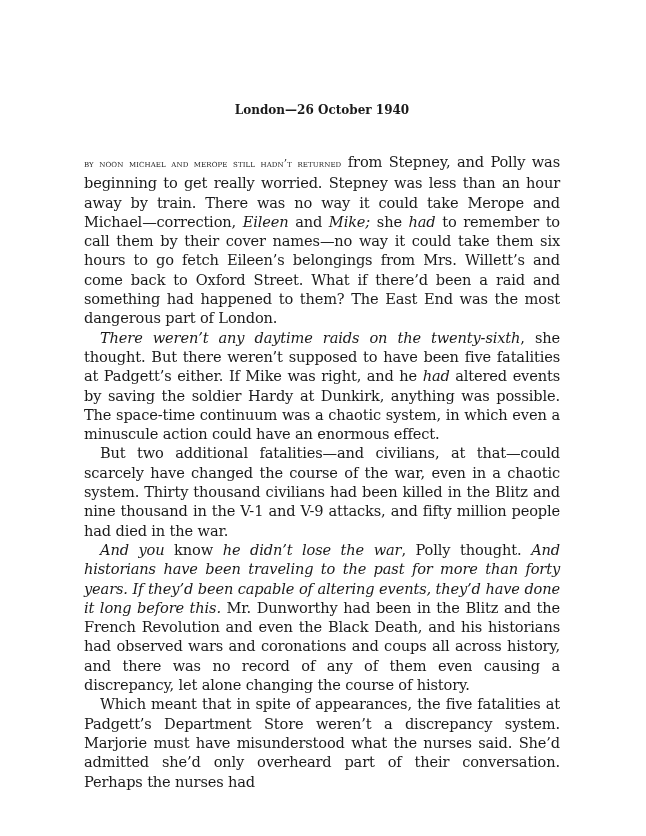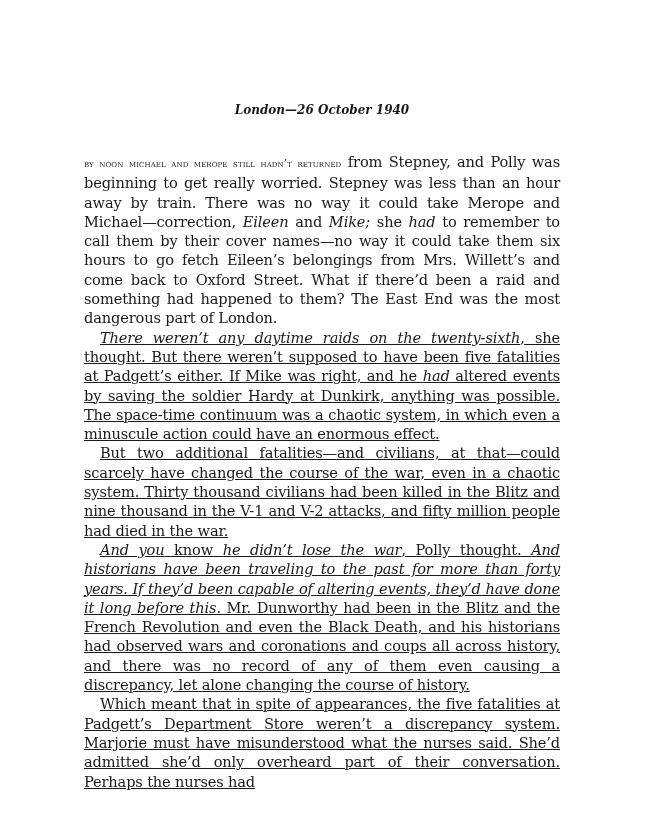--- a/index.html
+++ b/index.html
@@ -16,40 +16,38 @@
       color: #1a1a1a;
     }
     .page {
       position: absolute;
       left: 72px;
       top: 100px;
       width: 500px;
     }
     .chapter-heading {
       text-align: center;
-      font-style: italic;
       font-weight: bold;
       font-size: 12px;
       margin: 0 0 32px 0;
       line-height: 20px;
       letter-spacing: 0;
     }
     .body-text {
       font-size: 14.6px;
       line-height: 19.3px;
       text-align: justify;
       margin: 12px;
       letter-spacing: -0.15px;
     }
     .body-text p {
       margin: 0;
     }
     .body-text p.indent {
       text-indent: 16px;
-      text-decoration: underline;
     }
     .smallcaps {
       font-variant: small-caps;
       text-transform: lowercase;
       font-size: 10.5px;
       letter-spacing: 0.1px;
     }
     .smallcaps::first-letter {
       text-transform: none;
     }
@@ -57,17 +55,17 @@
   </style>
 </head>
 <body>
 
 <div class="page">
   <h2 class="chapter-heading">London—26 October 1940</h2>
 
   <div class="body-text" id="body-text">
     <p><span class="smallcaps">BY NOON MICHAEL AND MEROPE STILL HADN’T RETURNED</span><span> from Stepney, and Polly was beginning to get really worried. Stepney was less than an hour away by train. There was no way it could take Merope and Michael—correction, </span><em>Eileen</em><span> and </span><em>Mike;</em><span> she </span><em>had</em><span> to remember to call them by their cover names—no way it could take them six hours to go fetch Eileen’s belongings from Mrs. Willett’s and come back to Oxford Street. What if there’d been a raid and something had happened to them? The East End was the most dangerous part of London.</span></p>
     <p class="indent"><em>There weren’t any daytime raids on the twenty-sixth</em><span>, she thought. But there weren’t supposed to have been five fatalities at Padgett’s either. If Mike was right, and he </span><em>had</em><span> altered events by saving the soldier Hardy at Dunkirk, anything was possible. The space-time continuum was a chaotic system, in which even a minuscule action could have an enormous effect.</span></p>
-    <p class="indent"><span>But two additional fatalities—and civilians, at that—could scarcely have changed the course of the war, even in a chaotic system. Thirty thousand civilians had been killed in the Blitz and nine thousand in the V-1 and V-2 attacks, and fifty million people had died in the war.</span></p>
+    <p class="indent"><span>But two additional fatalities—and civilians, at that—could scarcely have changed the course of the war, even in a chaotic system. Thirty thousand civilians had been killed in the Blitz and nine thousand in the V-1 and V-9 attacks, and fifty million people had died in the war.</span></p>
     <p class="indent"><em>And you</em><span> know </span><em>he didn’t lose the war</em><span>, Polly thought. </span><em>And historians have been traveling to the past for more than forty years. If they’d been capable of altering events, they’d have done it long before this.</em><span> Mr. Dunworthy had been in the Blitz and the French Revolution and even the Black Death, and his historians had observed wars and coronations and coups all across history, and there was no record of any of them even causing a discrepancy, let alone changing the course of history.</span></p>
     <p class="indent"><span>Which meant that in spite of appearances, the five fatalities at Padgett’s Department Store weren’t a discrepancy system. Marjorie must have misunderstood what the nurses said. She’d admitted she’d only overheard part of their conversation. Perhaps the nurses had</span></p>
   </div>
 </div>
 
 </body></html>

